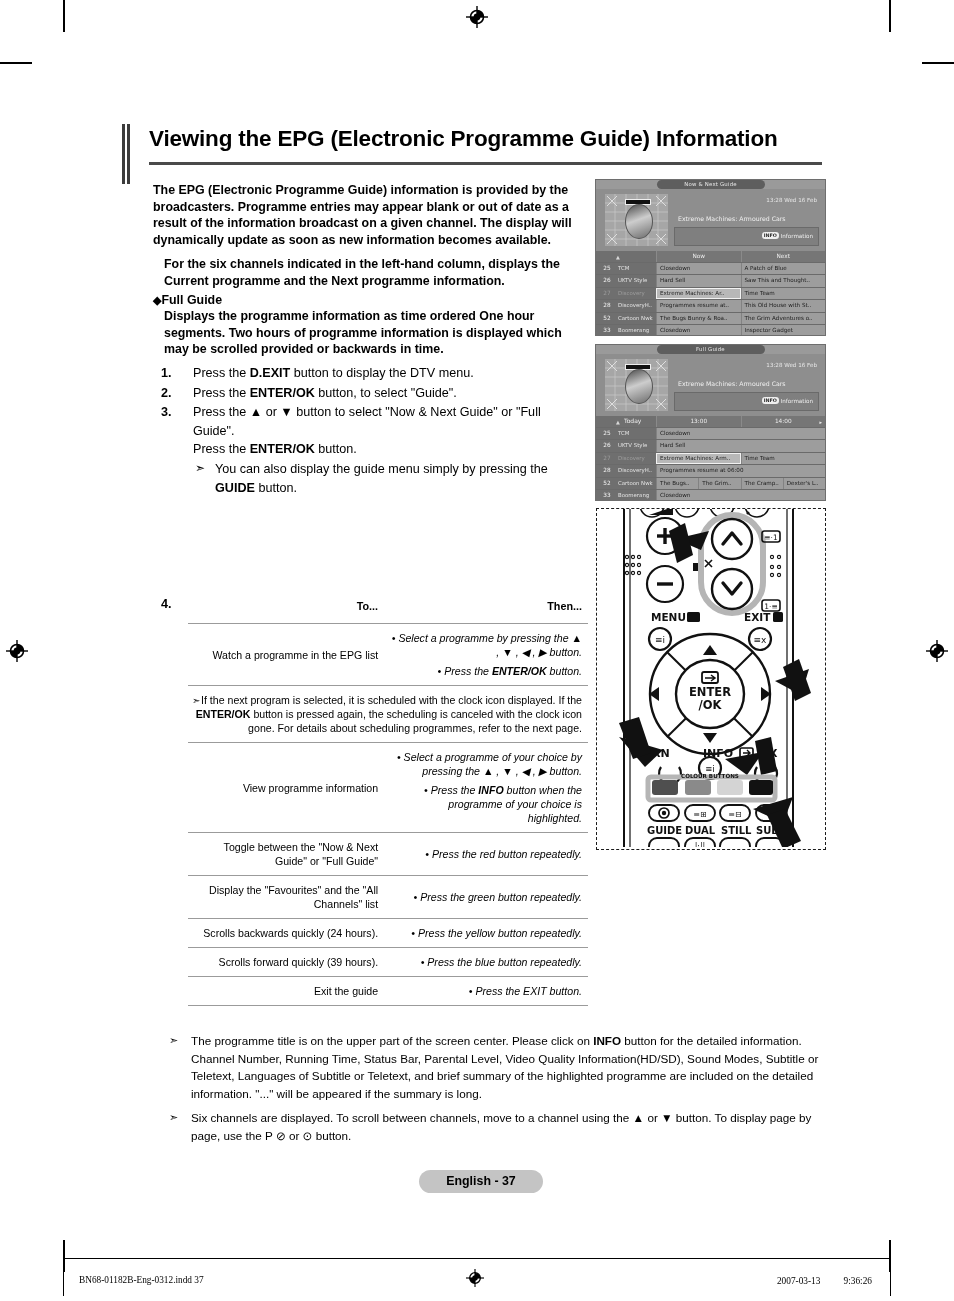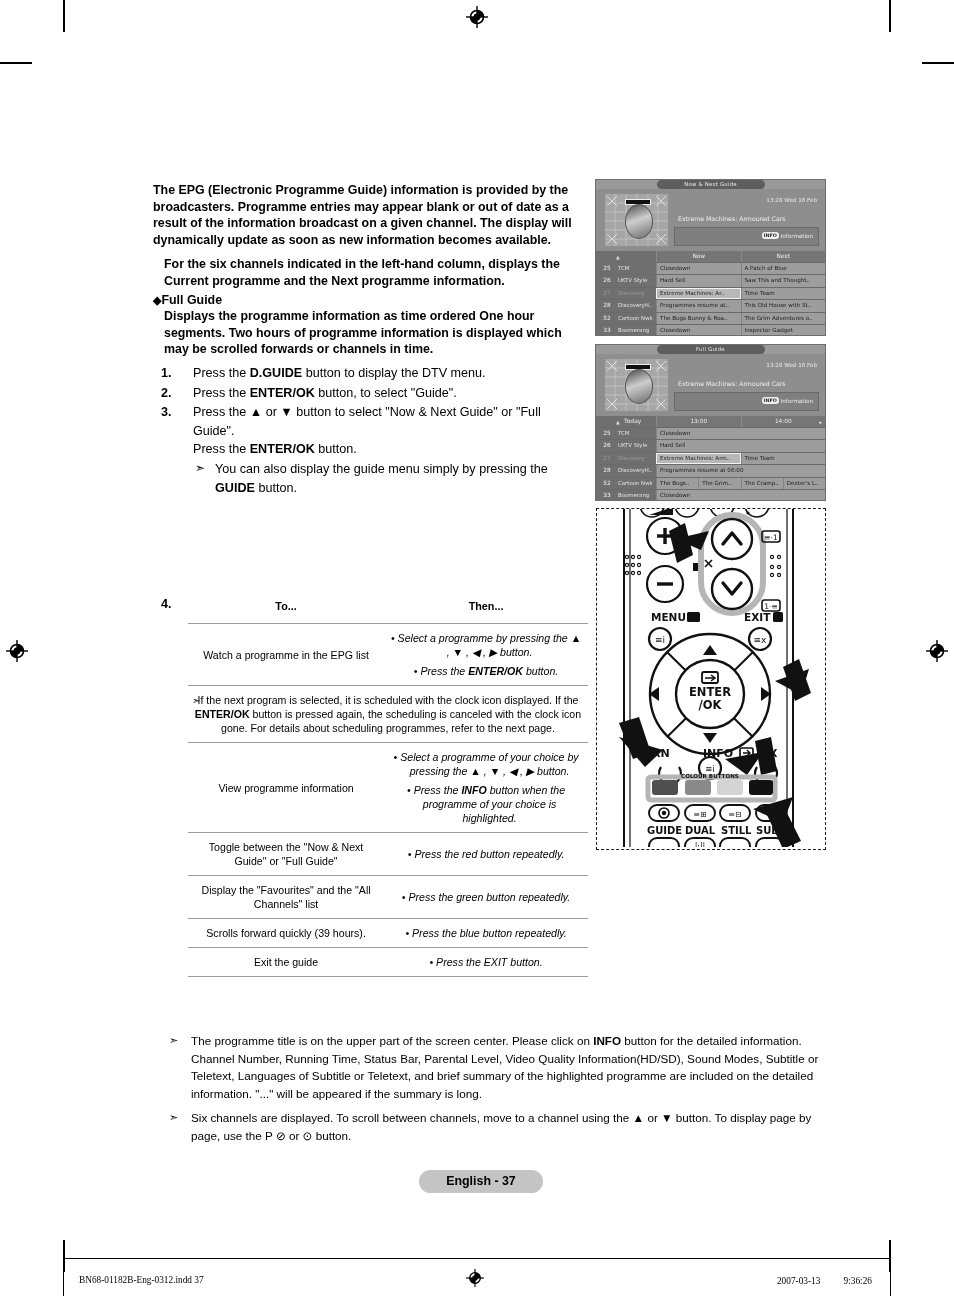--- a/index.html
+++ b/index.html
@@ -32,21 +32,21 @@
   ol.steps{list-style:none;margin:6px 0 0 0;padding:0;}
   ol.steps li{position:relative;padding-left:40px;font-size:12.6px;line-height:18.6px;margin-bottom:1px;}
   ol.steps li .num{position:absolute;left:8px;top:0;font-weight:bold;font-size:12.6px;}
   .sub-note{position:relative;padding-left:22px;margin-top:1px;font-size:12.6px;line-height:18.6px;}
   .sub-note .arrow{position:absolute;left:2px;top:-1px;font-size:12px;}
   b{font-weight:bold;}
 
   
   .step4num{position:absolute;left:161px;top:597px;font-size:12.6px;font-weight:bold;}
   .tbl{position:absolute;left:188px;top:596px;width:400px;border-collapse:collapse;}
-  .tbl td,.tbl th{vertical-align:middle;font-size:10.6px;line-height:14px;text-align:center;padding:7px 6px 7px 6px;}
+  .tbl td,.tbl th{vertical-align:middle;font-size:10.6px;line-height:14px;text-align:right;padding:7px 6px 7px 6px;}
   .tbl th{font-weight:bold;font-size:10.8px;padding-bottom:10px;padding-top:3px;}
   .tbl .c1{width:196px;}
   .tbl .c2{width:204px;}
   .rowline{border-top:1px solid #9b9b9b;}
   .li{margin:0 0 5px 0;text-indent:-7px;padding-left:7px;font-style:italic;}
   .li:last-child{margin-bottom:0;}
   .notecell{font-size:10.3px;line-height:14.6px;padding:9px 6px 10px 22px;position:relative;}
   .notecell .arrow{position:absolute;left:4px;top:8px;font-size:10px;}
 
   
@@ -144,35 +144,43 @@
     <svg width="22" height="22" viewBox="0 0 22 22">
         <circle cx="11" cy="11" r="6.5" fill="none" stroke="#000" stroke-width="1.6"></circle>
         <circle cx="11" cy="11" r="3.4" fill="#000"></circle>
         <line x1="11" y1="0" x2="11" y2="22" stroke="#000" stroke-width="1.4"></line>
         <line x1="0" y1="11" x2="22" y2="11" stroke="#000" stroke-width="1.4"></line>
         <path d="M11 4.6 A6.4 6.4 0 0 1 17.4 11 L11 11 Z" fill="#000"></path>
         <path d="M11 17.4 A6.4 6.4 0 0 1 4.6 11 L11 11 Z" fill="#000"></path>
       </svg>
   </div>
 
+  <div class="title-wrap">
+    <div class="title-bars">
+        <i class="a"></i>
+        <i class="b"></i>
+      </div>
+    <div class="title-text">Viewing the EPG (Electronic Programme Guide) Information</div>
+    <div class="title-rule"></div>
+  </div>
 
   <div class="leftcol">
     <p class="intro">The EPG (Electronic Programme Guide) information is provided by the broadcasters. Programme entries may appear blank or out of date as a result of the information broadcast on a given channel. The display will dynamically update as soon as new information becomes available.</p>
 
     <div class="bullet-body">For the six channels indicated in the left-hand column, displays the Current programme and the Next programme information.</div>
 
     <div class="bullet">
       <span class="dia">◆</span><span>Full Guide</span>
     </div>
-    <div class="bullet-body">Displays the programme information as time ordered One hour segments. Two hours of programme information is displayed which may be scrolled forwards or channels in time.</div>
+    <div class="bullet-body">Displays the programme information as time ordered One hour segments. Two hours of programme information is displayed which may be scrolled provided or backwards in time.</div>
 
     <ol class="steps">
       <li>
         <span class="num">1.</span>
-        <span>Press the </span><b>D.GUIDE</b><span> button to display the DTV menu.</span>
+        <span>Press the </span><b>D.EXIT</b><span> button to display the DTV menu.</span>
       </li>
       <li>
         <span class="num">2.</span>
         <span>Press the </span><b>ENTER/OK</b><span> button, to select "Guide".</span>
       </li>
       <li>
         <span class="num">3.</span>
         <span>Press the ▲ or ▼ button to select "Now &amp; Next Guide" or "Full Guide".</span><br>
         <span>Press the </span><b>ENTER/OK</b><span> button.</span>
         <div class="sub-note">
@@ -220,20 +228,26 @@
           </td>
     </tr>
 
     <tr class="rowline">
       <td class="c1">Display the "Favourites" and the "All Channels" list</td>
       <td class="c2">
             <div class="li">• <span>Press the green button repeatedly.</span></div>
           </td>
     </tr>
 
+    <tr class="rowline">
+      <td class="c1">Scrolls backwards quickly (24 hours).</td>
+      <td class="c2">
+            <div class="li">• <span>Press the yellow button repeatedly.</span></div>
+          </td>
+    </tr>
 
     <tr class="rowline">
       <td class="c1">Scrolls forward quickly (39 hours).</td>
       <td class="c2">
             <div class="li">• <span>Press the blue button repeatedly.</span></div>
           </td>
     </tr>
 
     <tr class="rowline">
       <td class="c1">Exit the guide</td>

